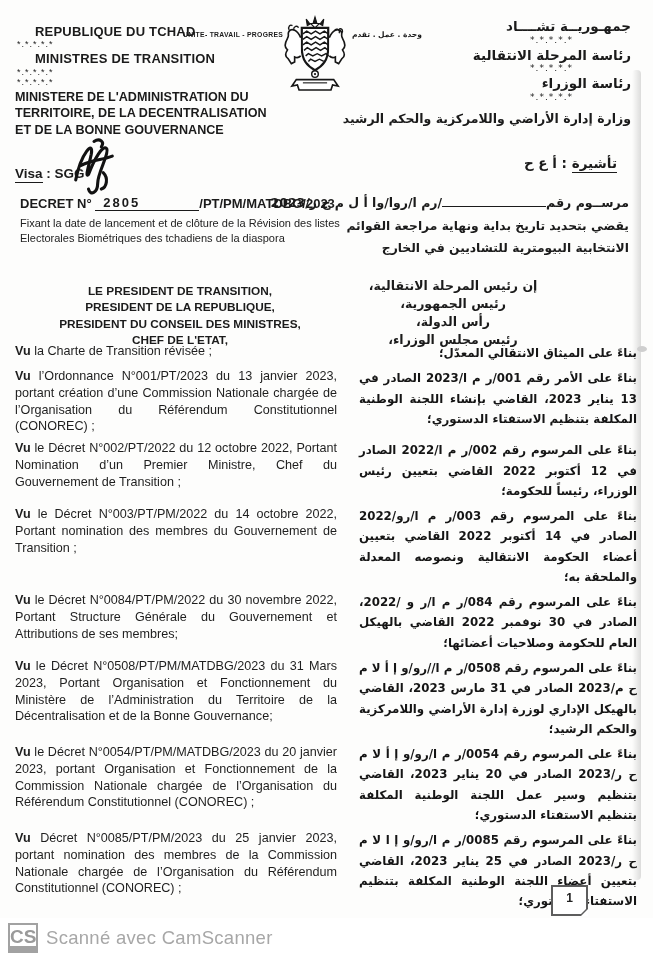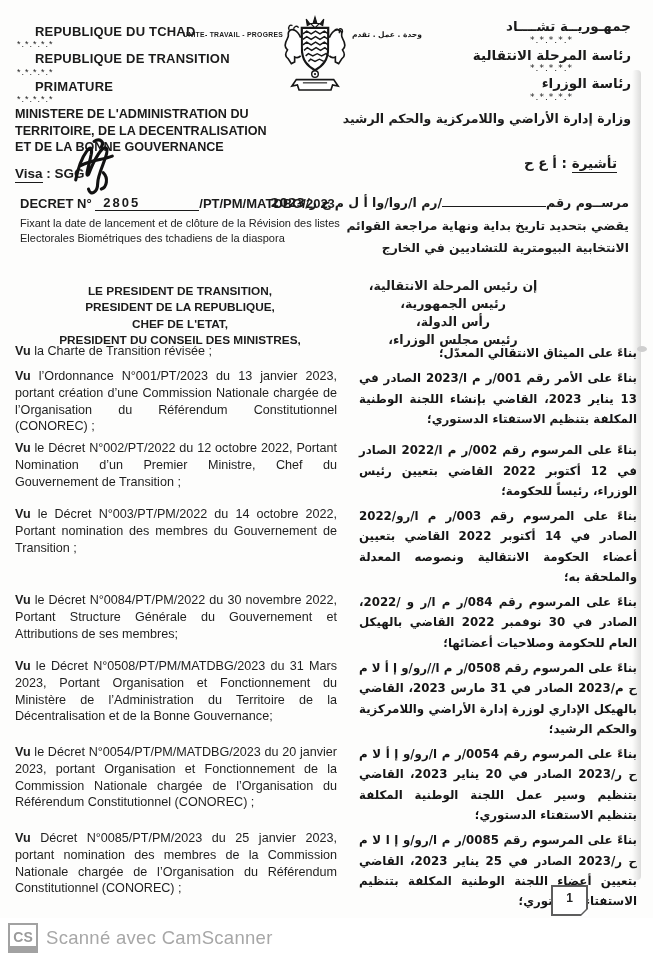--- a/index.html
+++ b/index.html
@@ -57,35 +57,34 @@
     border-left:9px solid transparent;border-bottom:9px solid #5d5d5d;}
   .page-marker .fold:after{content:"";position:absolute;left:-7px;top:2px;width:0;height:0;
     border-left:7px solid transparent;border-bottom:7px solid #fff;}
   
   .edge-shadow{position:absolute;right:12px;top:70px;width:9px;height:810px;
     background:linear-gradient(to right,rgba(0,0,0,0) ,rgba(0,0,0,.13));border-radius:4px;}
   .scan-dot{position:absolute;right:6px;top:346px;width:10px;height:6px;background:#cfcfcf;border-radius:50%;}
   
   .footer{position:absolute;left:0;bottom:0;width:100%;height:42px;background:#fff;}
   .cs-badge{position:absolute;left:8px;top:5px;width:26px;height:26px;border:2px solid #a2a2a2;
-    color:#9a9a9a;font-weight:700;font-size:14px;text-align:center;line-height:24px;background:#fff;}
+    color:#9a9a9a;font-weight:700;font-size:19px;text-align:center;line-height:24px;background:#fff;}
   .cs-badge:after{content:"";position:absolute;left:0;right:0;bottom:0;height:5px;background:#a2a2a2;}
   .footer-text{position:absolute;left:46px;top:9px;font-size:18.5px;color:#a7a7a7;letter-spacing:.3px;text-align:center;}
 </style>
 </head>
 <body>
 
 <div class="page">
 
   <div class="fr-head">
     <div class="h">REPUBLIQUE DU TCHAD</div>
     <div class="sep">*.*.*.*.*</div>
-    <div class="h">REPUBLIQUE DE TRANSITION</div>
-    <div class="sep">*.*.*.*.*</div>
-    <div class="h">PRIMATURE</div>
+    <div class="h">MINISTRES DE TRANSITION</div>
+    <div class="sep">*.*.*.*.*</div>
     <div class="sep">*.*.*.*.*</div>
     <div class="ministry">MINISTERE DE L'ADMINISTRATION DU TERRITOIRE, DE LA DECENTRALISATION ET DE LA BONNE GOUVERNANCE</div>
   </div>
 
   <div class="motto-fr">UNITE- TRAVAIL - PROGRES</div>
 
   <div class="emblem">
     <svg viewBox="0 0 120 150" width="66" height="88" xmlns="http://www.w3.org/2000/svg">
 
       <g stroke="#161616" stroke-width="2" fill="#161616">
@@ -161,22 +160,22 @@
   <div class="decree-ar ar">
     <div class="line1">
       <span>مرســوم رقم</span><span class="blank"></span><bdi>/رم ا/روا/وا أ ل م ح ر/2023</bdi>
     </div>
     <div class="subject">يقضي بتحديد تاريخ بداية ونهاية مراجعة القوائم الانتخابية البيومترية للتشاديين في الخارج</div>
   </div>
 
   <div class="titles-fr">
     <div>LE PRESIDENT DE TRANSITION,</div>
     <div>PRESIDENT DE LA REPUBLIQUE,</div>
+    <div>PRESIDENT DU CONSEIL DES MINISTRES,</div>
     <div>CHEF DE L'ETAT,</div>
-    <div>PRESIDENT DU CONSEIL DES MINISTRES,</div>
   </div>
   <div class="titles-ar ar">
     <div>إن رئيس المرحلة الانتقالية،</div>
     <div>رئيس الجمهورية،</div>
     <div>رأس الدولة،</div>
     <div>رئيس مجلس الوزراء،</div>
   </div>
 
   <div class="clauses" id="clauses">
     <div class="clause-row">

